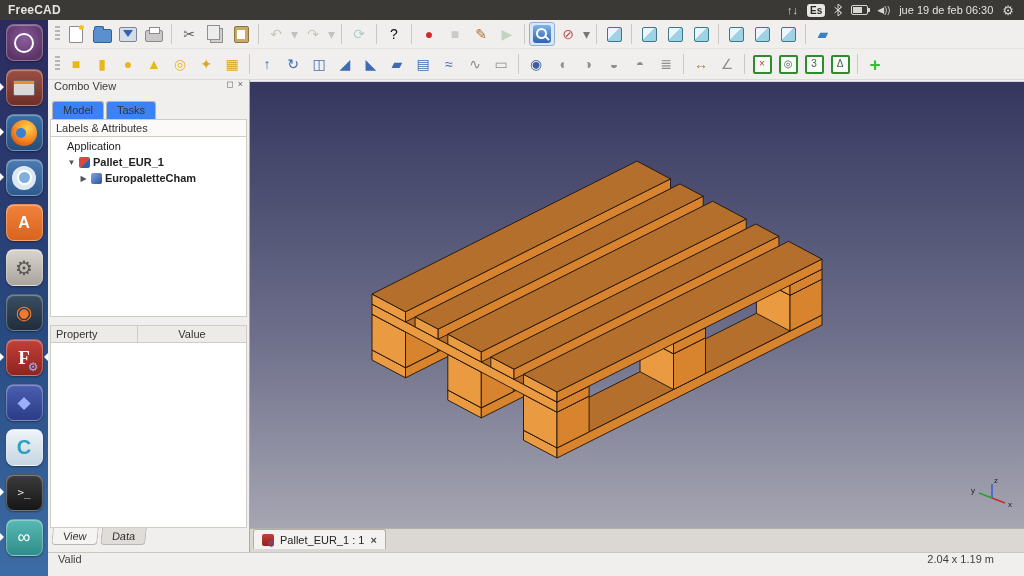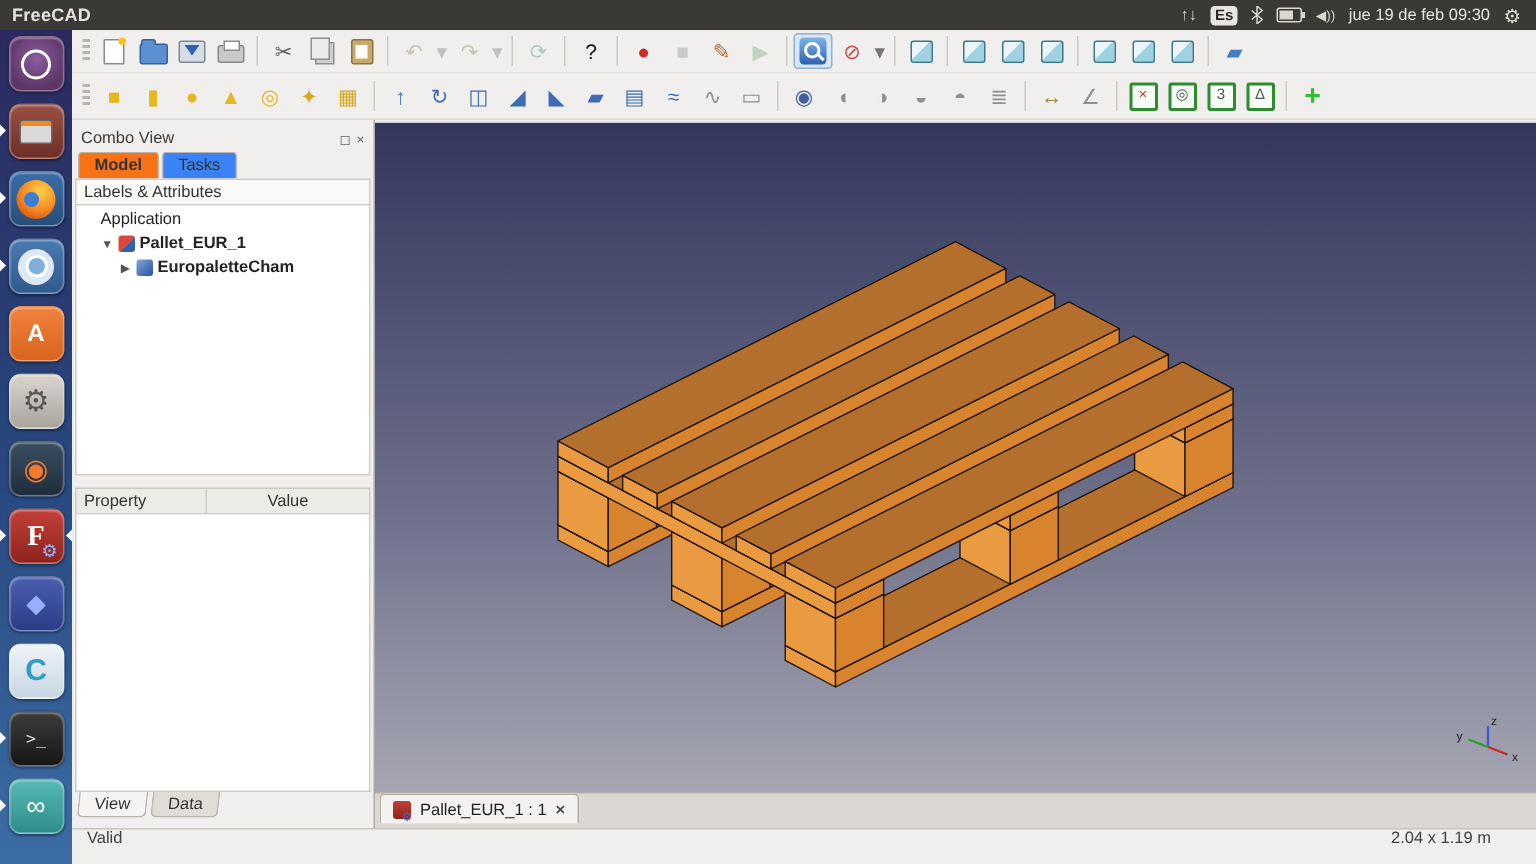--- a/index.html
+++ b/index.html
@@ -90,27 +90,27 @@
   .i-cube-blue{width:13px;height:13px;border:1px solid #122a66;border-radius:2px;
     background:linear-gradient(135deg,#6f9ce0,#1d3f8f);}
   .wb-select{height:21px;background:#fff;border:1px solid #b5b1aa;border-radius:3px;
     display:flex;align-items:center;gap:5px;padding:0 0 0 5px;margin:0 6px;width:138px;box-sizing:border-box;flex:0 0 auto;}
   .wb-select .lbl{font-size:12px;color:#222;flex:1;}
   .wb-spin{border-left:1px solid #ccc8c1;height:100%;width:14px;display:flex;flex-direction:column;
     align-items:center;justify-content:center;font-size:6px;color:#555;line-height:5px;}
   
   .dock{position:absolute;left:0;top:60px;width:202px;bottom:24px;background:#f0efed;
     border-right:1px solid #aeaaa3;display:flex;flex-direction:column;box-sizing:border-box;}
-  .dock-title{height:18px;display:flex;align-items:flex-end;font-size:11px;color:#3a3a3a;padding:0 6px;}
+  .dock-title{height:18px;display:flex;align-items:flex-start;font-size:11px;color:#3a3a3a;padding:0 6px;}
   .dock-title .t{flex:1;}
   .dock-btn{font-size:9px;color:#666;margin-left:4px;line-height:9px;}
   .ctabs{height:21px;display:flex;align-items:flex-end;padding-left:4px;}
   .ctab{padding:2px 10px 3px;font-size:11px;color:#333;background:#3b82f6;border:1px solid #b9b5ae;
     border-bottom:none;border-radius:3px 3px 0 0;margin-right:2px;}
-  .ctab.active{background:#f97316;font-weight:bold;}
+  .ctab.active{background:#3b82f6;font-weight:normal;}
   .tree-hdr{margin:0 2px;background:#fbfaf9;border:1px solid #cfccc6;border-bottom:none;
     font-size:11px;color:#333;padding:2px 5px;}
   .tree{height:178px;margin:0 2px;background:#fff;border:1px solid #cfccc6;font-size:11px;color:#222;
     overflow:hidden;padding-top:1px;}
   .trow{display:flex;align-items:center;height:16px;gap:3px;}
   .trow .caret{width:9px;font-size:8px;color:#555;text-align:center;}
   .trow.b .lab{font-weight:bold;}
   .ti-doc{width:11px;height:11px;border-radius:2px;background:linear-gradient(135deg,#d64a3e 0 55%,#2f62b0 55% 100%);}
   .ti-shape{width:11px;height:11px;border-radius:2px;background:linear-gradient(135deg,#7fa8e0,#2b4f9e);}
   .splitter{height:8px;}
@@ -145,21 +145,21 @@
   <span class="title">FreeCAD</span>
   <span class="spacer"></span>
   <div class="tray">
     <span class="sys-glyph">↑↓</span>
     <span class="kbd-badge">Es</span>
     <svg width="8" height="12">
       <path d="M4 0 L7.5 3 L4 6 L4 0 M4 6 L7.5 9 L4 12 L4 6 M.5 3 L7.5 9 M.5 9 L7.5 3" stroke="#d9d6d0" stroke-width="1" fill="none"></path>
     </svg>
     <span class="batt"></span>
     <span class="sys-glyph" style="font-size:9px;">◀))</span>
-    <span>jue 19 de feb 09:30</span>
+    <span>jue 19 de feb 06:30</span>
     <span class="sys-glyph" style="font-size:13px;">⚙</span>
   </div>
 </div>
 
 <div class="launcher">
     <div class="l-row">
       <span class="l-icon k-ubuntu"></span>
     </div>
     <div class="l-row">
       <span class="arrow-l"></span>

